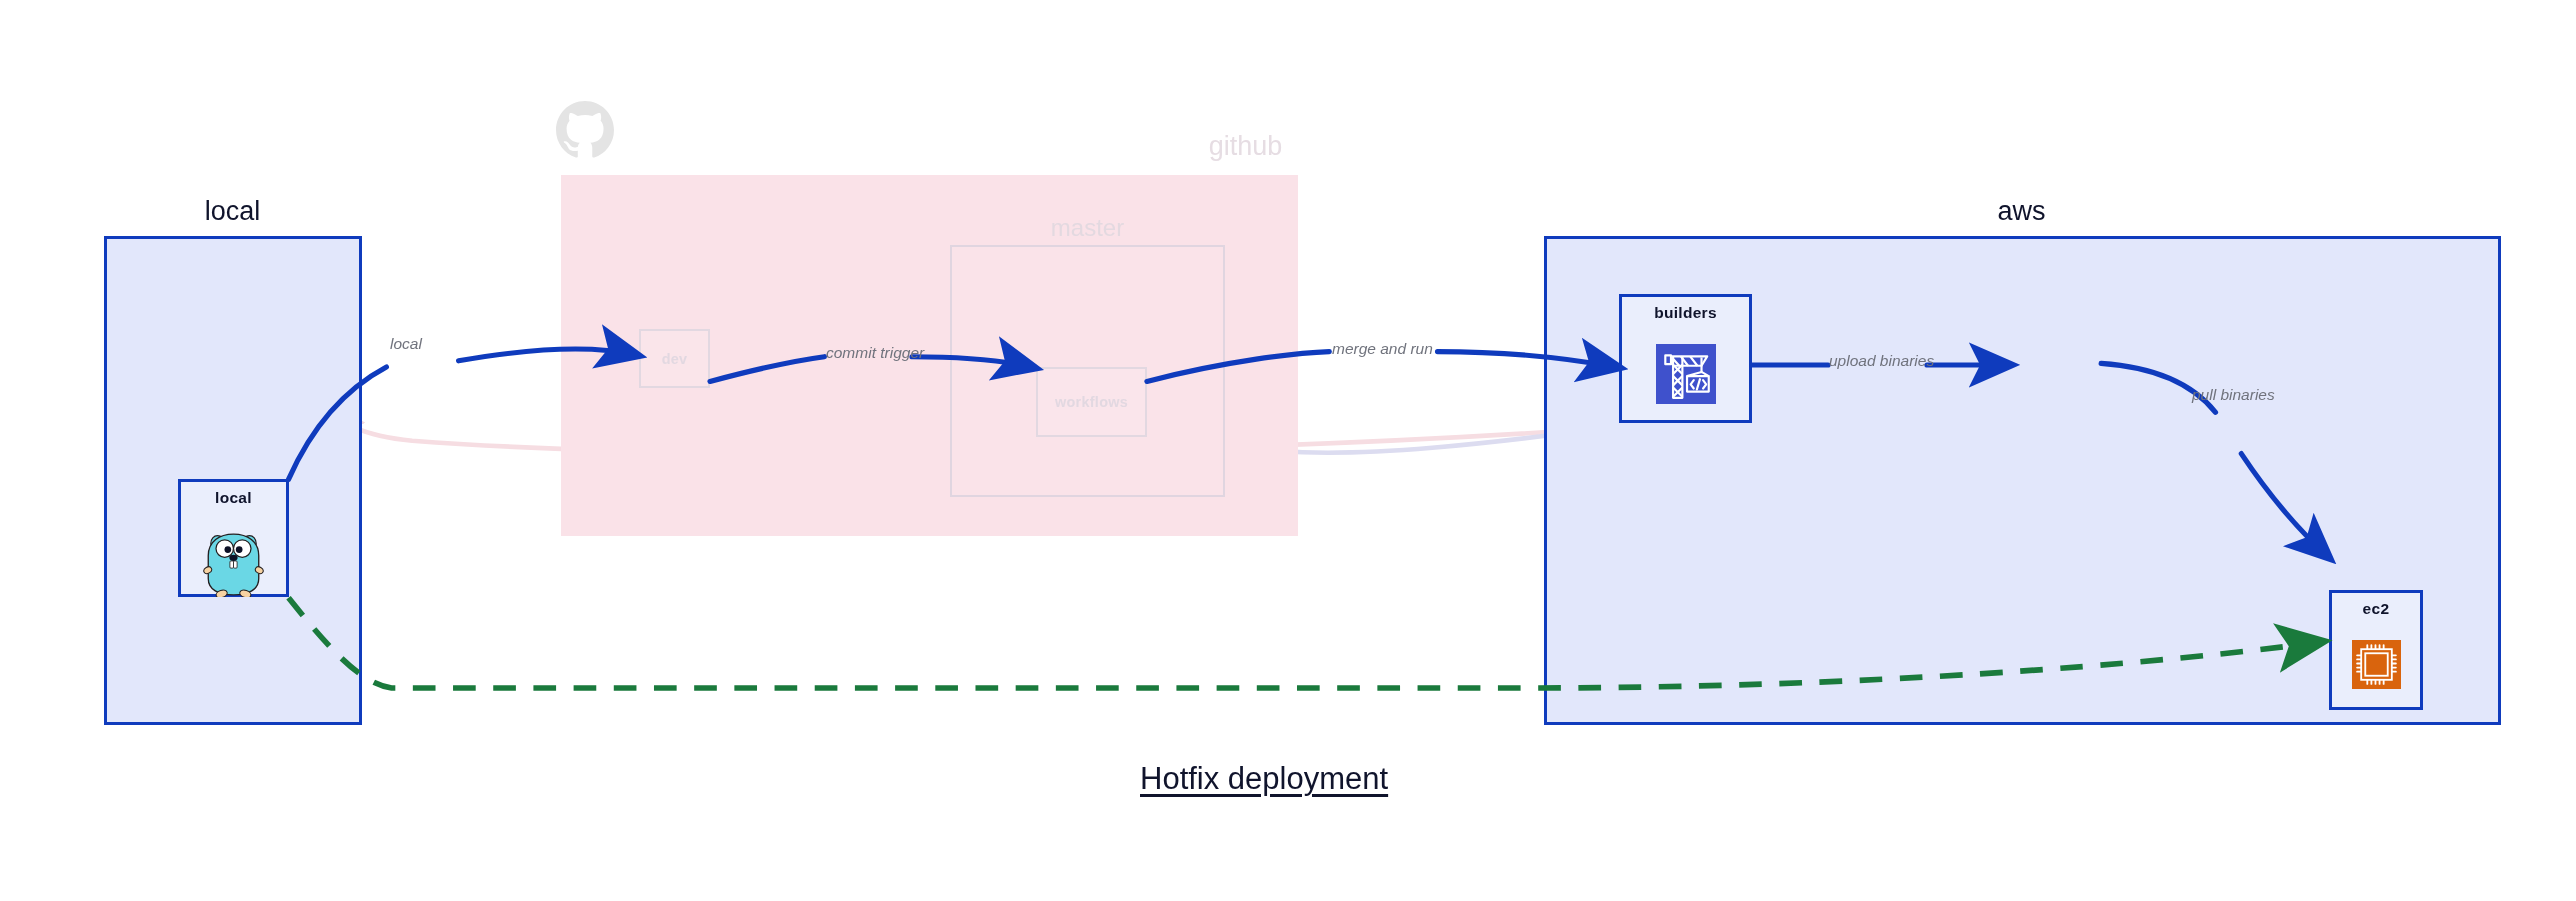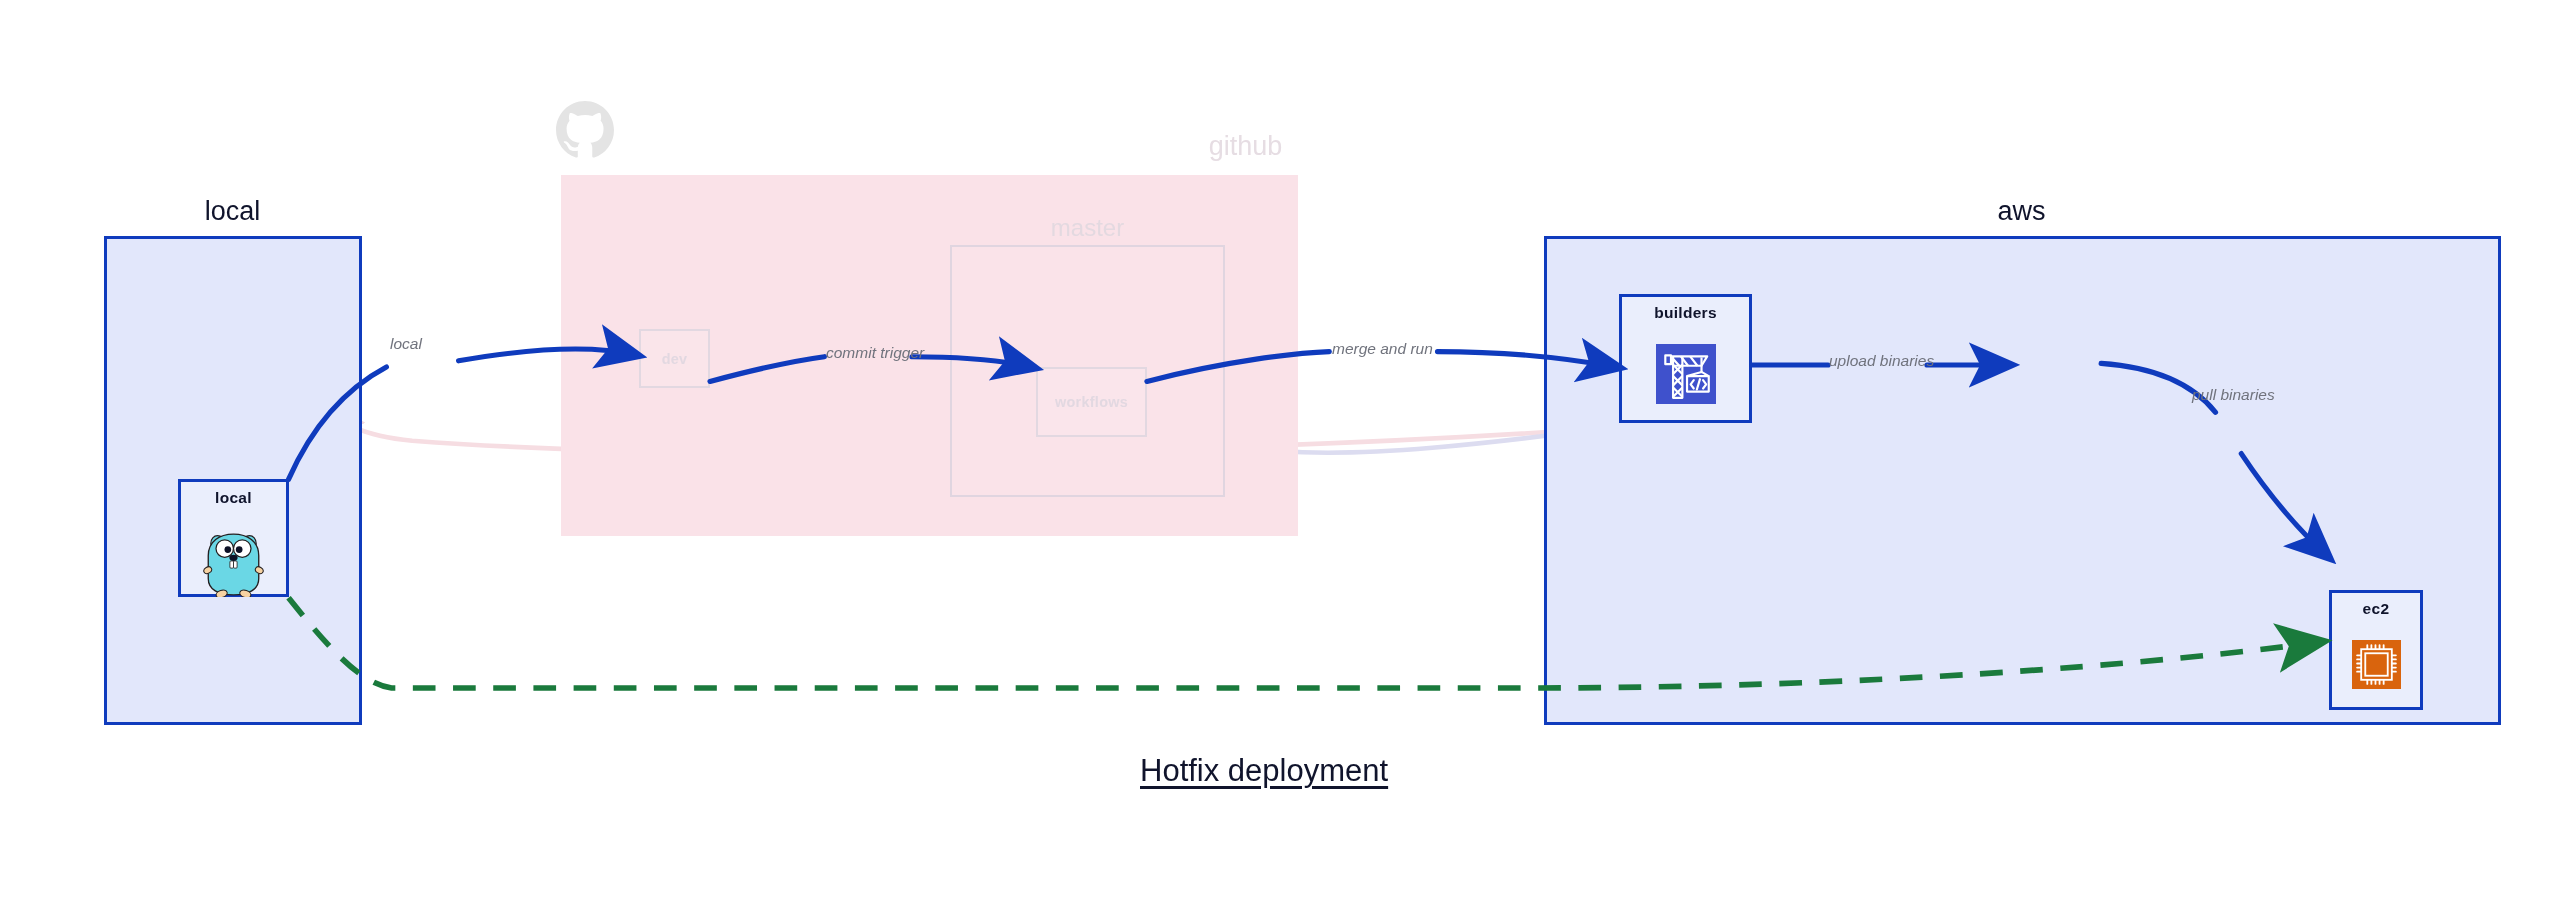--- a/index.html
+++ b/index.html
@@ -114,20 +114,21 @@
   }
   
   .diagram-title {
     position: absolute;
     font-size: 31px;
     color: #10142c;
     text-decoration: underline;
     text-underline-offset: 5.2px;
     text-decoration-thickness: 2.6px;
     white-space: nowrap;
+    margin-top: 8px;
   }
   .gh-logo {
     position: absolute;
   }
 </style>
 </head>
 <body>
 
 <div id="stage">
 

